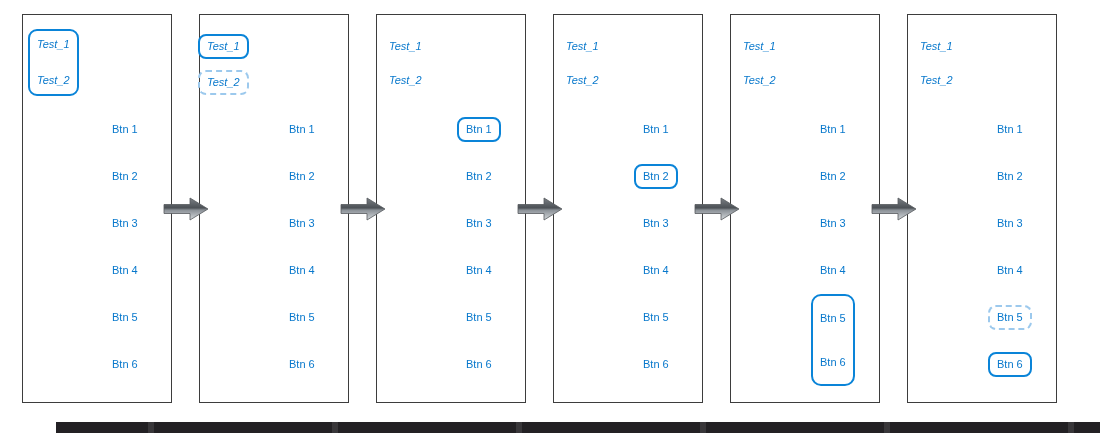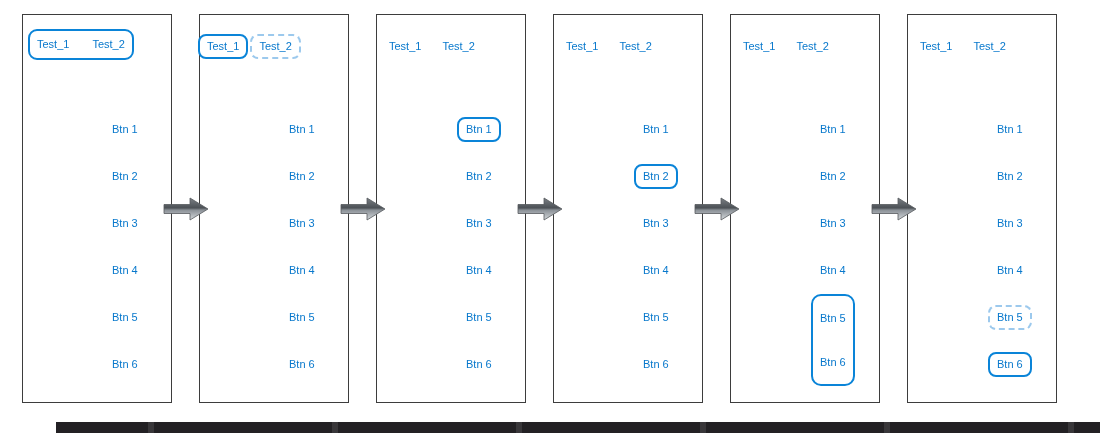--- a/index.html
+++ b/index.html
@@ -16,21 +16,21 @@
   }
 
   .connector {
     width:27px; height:389px; display:flex; align-items:center; justify-content:center;
     z-index:2; position:relative;
   }
   .connector svg { flex-shrink:0; overflow:visible; }
 
   .t-lbl, .b-lbl { color:#0878cc; font-size:11px; line-height:13px; white-space:nowrap; }
 
-  .tests { position:absolute; display:flex; flex-direction:row; align-items:flex-end; }
+  .tests { position:absolute; display:flex; flex-direction:column; align-items:flex-end;font-style:italic; }
   .tests.plain   { top:25px; left:12px; gap:21px; }
   .tests.stacked { top:19px; left:7px;  gap:11px; }
   .tests.grouped {
     top:14px; left:5px; gap:23px; padding:7px;
     border:2px solid #0a84d8; border-radius:9px;
   }
 
   .boxed { display:inline-block; padding:4px 7px; border-radius:8px; margin-left:-9px; }
   .sel-solid  { border:2px solid #0a84d8; }
   .sel-dashed { border:2px dashed #9cc9ed; }

